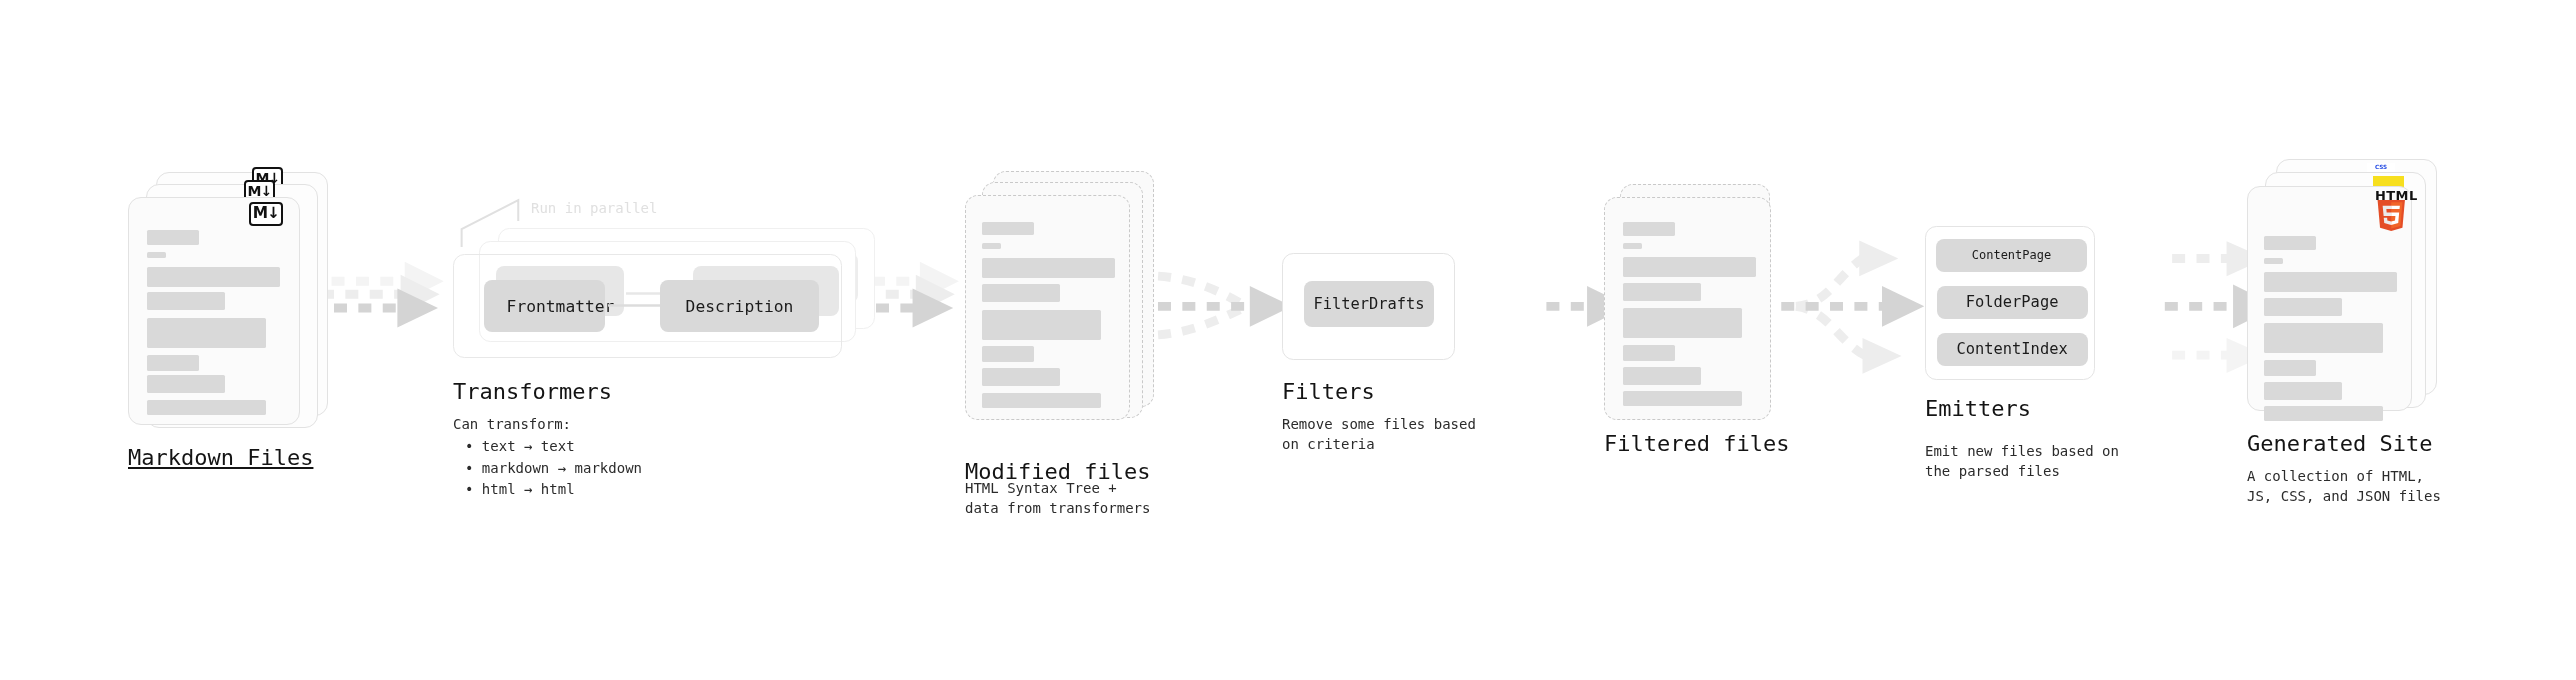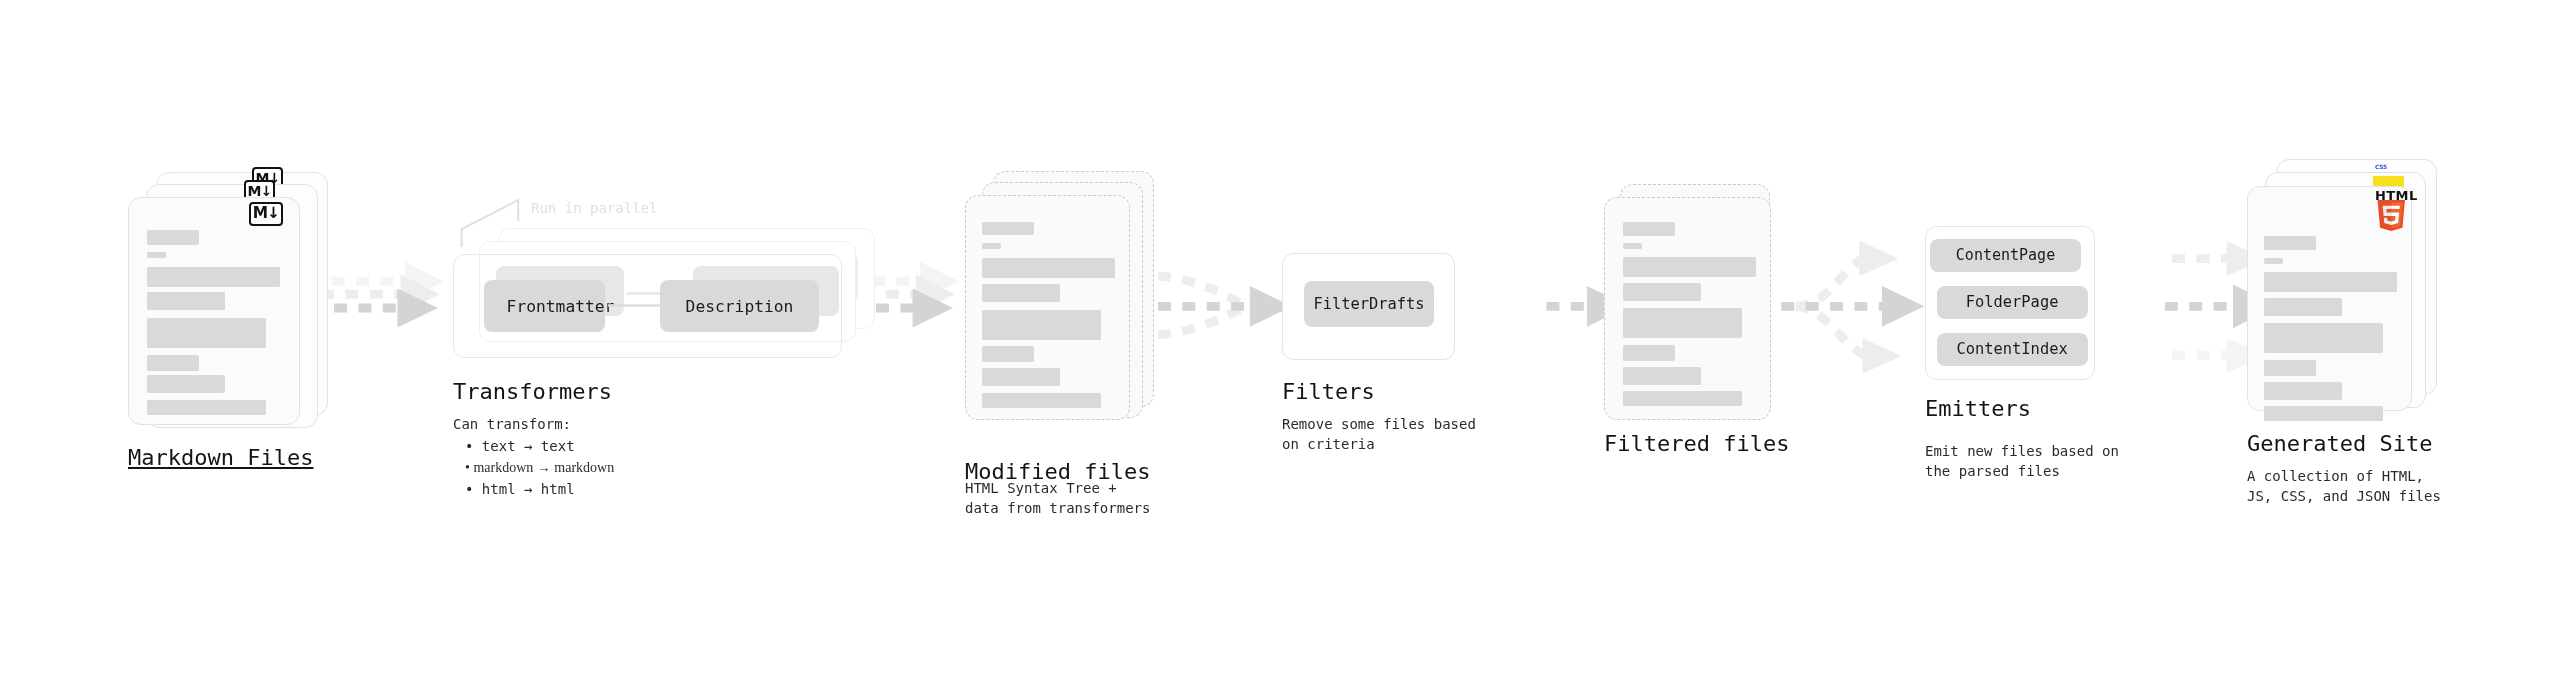--- a/index.html
+++ b/index.html
@@ -216,21 +216,21 @@
     <div class="pill" style="left:484px;top:280px;width:121px;height:52px;padding-left:32px;">Frontmatter</div>
     <svg class="abs" style="left:608px;top:299px;width:73px;height:13px;overflow:visible;" viewBox="0 0 90 16" width="73" height="13">
       <path d="M0 8 H 68" stroke="#dcdcdc" stroke-width="3" fill="none"></path>
       <polygon points="66,1 84,8 66,15" fill="#dcdcdc"></polygon>
     </svg>
     <div class="pill" style="left:660px;top:280px;width:159px;height:52px;">Description</div>
 
     <div class="title" style="left:453px;top:379px;">Transformers</div>
     <div class="sub" style="left:453px;top:414px;">Can transform:</div>
     <div class="sub" style="left:465px;top:436px;">• text → text</div>
-    <div class="sub" style="left:465px;top:458px;font-family:Liberation Serif, serif;">• markdown → markdown</div>
+    <div class="sub" style="left:465px;top:458px;">• markdown → markdown</div>
     <div class="sub" style="left:465px;top:479px;">• html → html</div>
   </div>
 
   <div>
     <div class="card dashed" style="left:993px;top:171px;width:161px;height:236px;"></div>
     <div class="card dashed" style="left:982px;top:182px;width:161px;height:236px;"></div>
     <div class="card dashed" style="left:965px;top:195px;width:165px;height:225px;">
       <div class="bar" style="left:16.3px;top:26px;width:52px;height:13px;"></div>
       <div class="bar" style="left:16.3px;top:47px;width:18.7px;height:5.7px;"></div>
       <div class="bar" style="left:16.3px;top:62px;width:133px;height:19.5px;"></div>
@@ -267,21 +267,21 @@
       <div class="bar" style="left:18px;top:147px;width:52px;height:16.3px;"></div>
       <div class="bar" style="left:18px;top:169px;width:78px;height:18px;"></div>
       <div class="bar" style="left:18px;top:193px;width:119px;height:15.4px;"></div>
     </div>
 
     <div class="title" style="left:1604px;top:431px;">Filtered files</div>
   </div>
 
   <div>
     <div class="modbox" style="left:1925px;top:226px;width:170px;height:154px;border-color:#e4e4e4;">
-      <div class="pill" style="left:4px;top:12.2px;width:151px;height:32.5px;font-size:15px;">ContentPage</div>
+      <div class="pill" style="left:10px;top:12.2px;width:151px;height:32.5px;font-size:12px;">ContentPage</div>
       <div class="pill" style="left:10.6px;top:59px;width:151px;height:32.5px;font-size:15.4px;">FolderPage</div>
       <div class="pill" style="left:10.6px;top:106px;width:151px;height:32.5px;font-size:15.4px;">ContentIndex</div>
     </div>
 
     <div class="title" style="left:1925px;top:396px;">Emitters</div>
     <div class="sub" style="left:1925px;top:441px;">Emit new files based on
 the parsed files</div>
   </div>
 
   <div>

